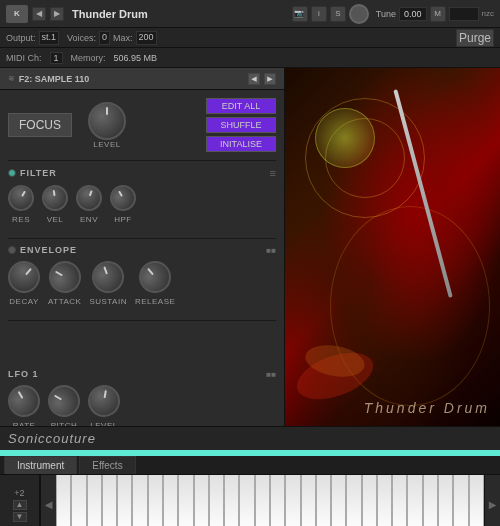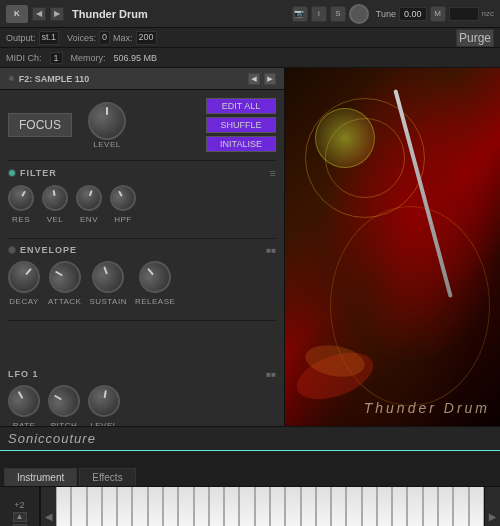--- a/index.html
+++ b/index.html
@@ -284,26 +284,26 @@
     }
     .brand-text {
       font-size: 13px;
       color: #aaa;
       font-style: italic;
       letter-spacing: 1px;
     }
 
     
     .tabs-row {
-      height: 36px;
+      height: 24px;
       background: #1e1e1e;
       display: flex;
       align-items: flex-end;
       padding: 0 4px;
-      border-top: 1px solid #5eead4;
+      border-top: 6px solid #5eead4;
     }
     .tab {
       padding: 3px 12px;
       font-size: 10px;
       color: #999;
       background: #2a2a2a;
       border: 1px solid #333;
       border-bottom: none;
       cursor: pointer;
       margin-right: 2px;

